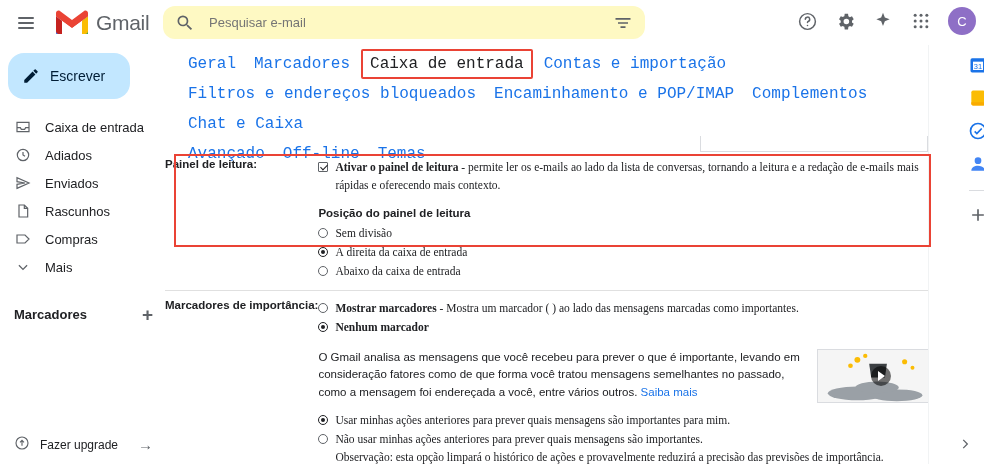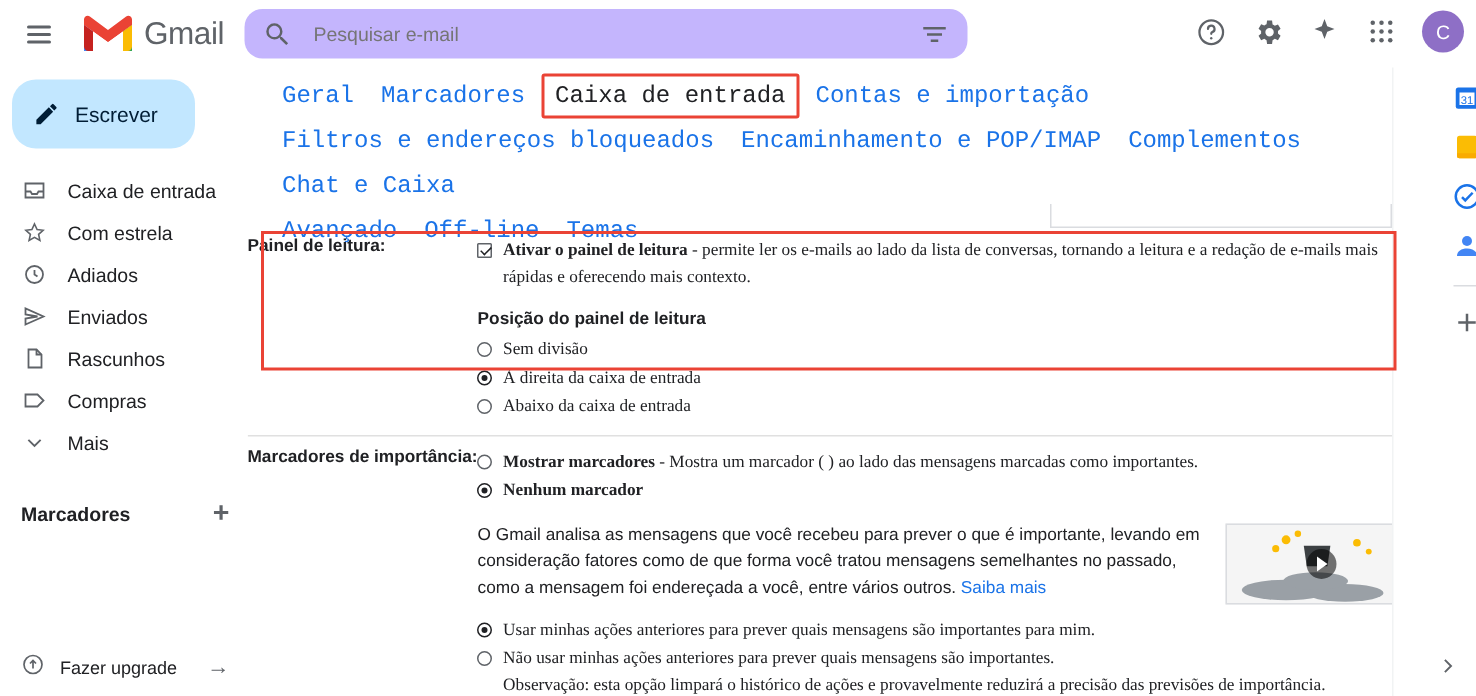--- a/index.html
+++ b/index.html
@@ -24,21 +24,21 @@
     gap: 3px; border-radius: 50%; cursor: pointer;
   }
   .hamburger span { display: block; width: 16px; height: 2px; background: #5f6368; border-radius: 1px; }
   .brand { display: flex; align-items: center; margin-left: 10px; gap: 6px; }
   .gmail-logo { width: 36px; height: 27px; position: relative; }
   .brand-name { font-size: 21px; color: #5f6368; letter-spacing: -0.3px; }
 
   .search-wrap {
     position: absolute; left: 163px; top: 6px;
     width: 482px; height: 33px;
-    background: #c4b5fd; border-radius: 12px;
+    background: #fef9c3; border-radius: 12px;
     display: flex; align-items: center; padding: 0 12px;
   }
   .search-icon { width: 20px; height: 20px; flex: 0 0 20px; }
   .search-input {
     flex: 1; border: none; outline: none; background: transparent;
     font-size: 13px; color: #5f6368; margin-left: 12px;
     font-family: "Liberation Sans", sans-serif;
   }
   .search-options { width: 20px; height: 20px; cursor: pointer; }
 
@@ -266,28 +266,20 @@
     <div class="nav-item">
       <span class="ni">
         <svg width="16" height="16" viewBox="0 0 24 24" fill="none" stroke="#5f6368" stroke-width="1.8">
           <path d="M3 5h18v14H3z"></path>
             <path d="M3 13h5l1.5 2.5h5L16 13h5"></path>
         </svg>
       </span>
       <span>Caixa de entrada</span>
     </div>
 
-    <div class="nav-item">
-      <span class="ni">
-        <svg width="16" height="16" viewBox="0 0 24 24" fill="none" stroke="#5f6368" stroke-width="1.6">
-          <path d="M12 3.5l2.6 5.6 6 .7-4.5 4.1 1.3 6-5.4-3.1-5.4 3.1 1.3-6-4.5-4.1 6-.7L12 3.5z"></path>
-        </svg>
-      </span>
-      <span>Com estrela</span>
-    </div>
 
     <div class="nav-item">
       <span class="ni">
         <svg width="16" height="16" viewBox="0 0 24 24" fill="none" stroke="#5f6368" stroke-width="1.8">
           <circle cx="12" cy="12" r="8.5"></circle>
             <path d="M12 7.5V12l3 2"></path>
         </svg>
       </span>
       <span>Adiados</span>
     </div>

